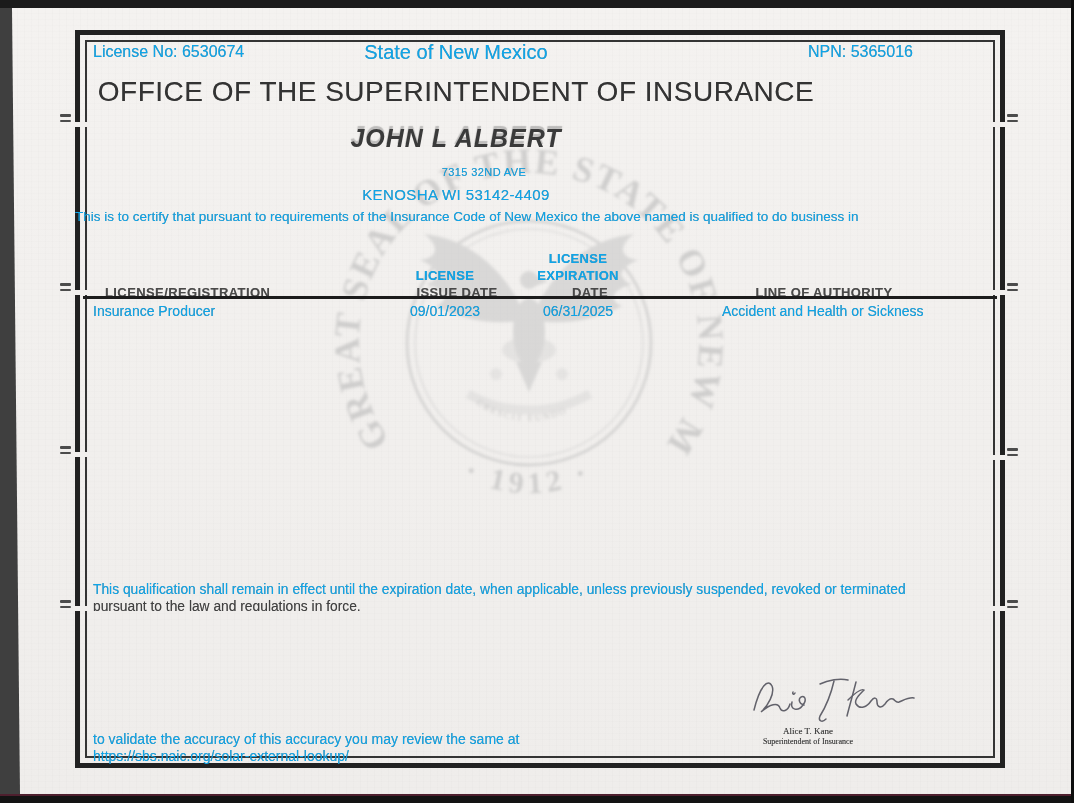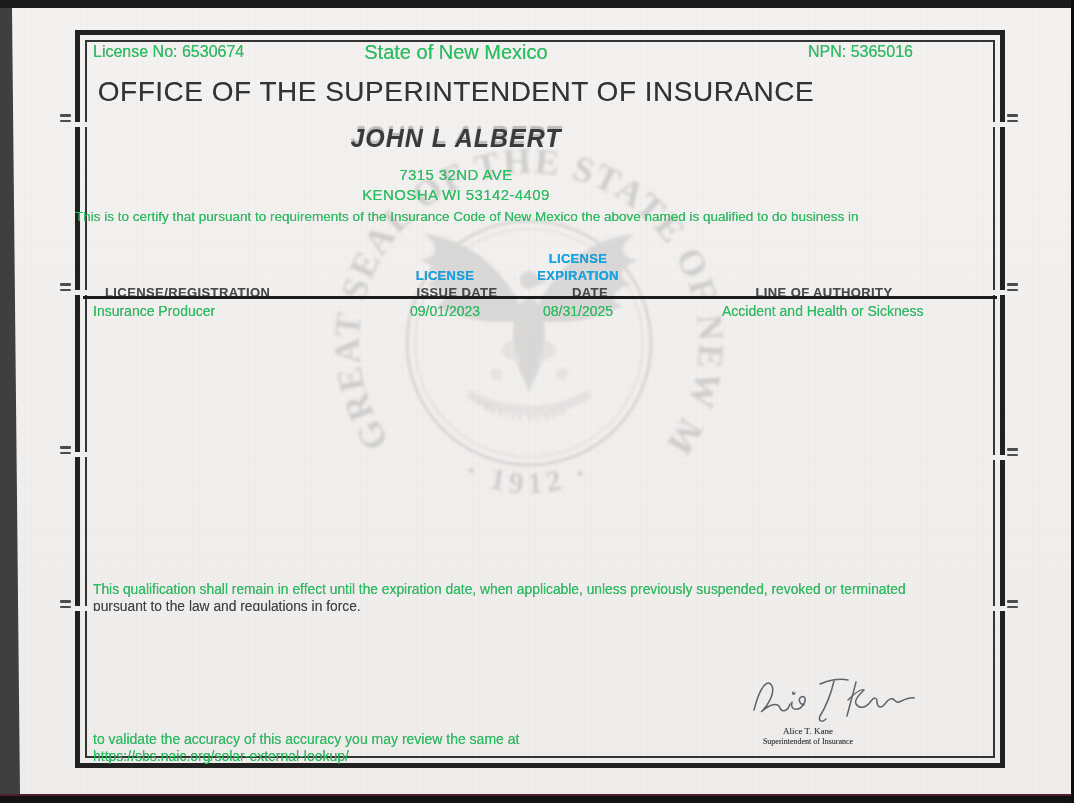--- a/index.html
+++ b/index.html
@@ -17,30 +17,30 @@
   .strip-top{position:absolute;left:0;top:0;width:1074px;height:8px;background:#1b1b1b;}
   .strip-bottom{position:absolute;left:0;top:794px;width:1074px;height:9px;
         background:#131313;border-top:2px solid #4e1f2e;box-sizing:border-box;}
   .strip-right{position:absolute;left:1071px;top:0;width:3px;height:803px;background:#0d0d0d;}
   
   .border-outer{position:absolute;left:75px;top:30px;width:930px;height:738px;
         border:5px solid #212121;box-sizing:border-box;}
   .border-inner{position:absolute;left:85px;top:40px;width:910px;height:718px;
         border:2px solid #343434;box-sizing:border-box;}
   
-  .txt{position:absolute;white-space:nowrap;color:#22c55e;
+  .txt{position:absolute;white-space:nowrap;color:#0ea5e9;
        text-shadow:0 0 0.6px rgba(60,60,60,0.55);}
   .center{left:75px;width:762px;text-align:center;}
   .lic-no{left:93px;top:43px;font-size:16px;}
   .npn{left:808px;top:43px;font-size:16px;}
   .state{top:41px;font-size:20px;}
   .office-title{top:76px;font-size:28px;letter-spacing:0.5px;color:#333;}
   .name{top:124px;font-size:25px;font-weight:700;font-style:italic;letter-spacing:1px;color:#3a3a3a;
         text-shadow:0 -3px 1px rgba(110,110,110,0.40);}
-  .addr1{top:166px;font-size:15px;letter-spacing:0.4px;}
+  .addr1{top:166px;font-size:11px;letter-spacing:0.4px;padding-left:28px;}
   .addr2{top:186px;font-size:15px;letter-spacing:0.4px;}
   .cert1{top:209px;font-size:13.5px;}
   .cert2{top:226px;font-size:13.5px;}
   
   .th{font-weight:700;font-size:13px;letter-spacing:0.3px;color:#0ea5e9;}
   .h-col2a{left:385px;top:268px;width:120px;text-align:center;}
   .h-col3a{left:513px;top:251px;width:130px;text-align:center;}
   .h-col3b{left:513px;top:268px;width:130px;text-align:center;}
   .clip-head{position:absolute;top:286px;height:10px;overflow:hidden;opacity:0.92;margin-left:12px;}
   .clip-head span{display:block;line-height:13px;font-size:13px;font-weight:700;
@@ -149,21 +149,21 @@
       <span>DATE</span>
     </div>
   <div class="clip-head h-col4">
       <span>LINE OF AUTHORITY</span>
     </div>
 
   <div class="thick-line"></div>
 
   <div class="txt cell c1">Insurance Producer</div>
   <div class="txt cell c2">09/01/2023</div>
-  <div class="txt cell c3">08/31/2025</div>
+  <div class="txt cell c3">06/31/2025</div>
   <div class="txt cell c4">Accident and Health or Sickness</div>
 
   <div class="txt qual1">This qualification shall remain in effect until the expiration date, when applicable, unless previously suspended, revoked or terminated</div>
   <div class="qual2-wrap">
       <span>pursuant to the law and regulations in force.</span>
     </div>
 
   <div class="txt val1">to validate the accuracy of this accuracy you may review the same at</div>
   <div class="txt val2">https://sbs.naic.org/solar-external-lookup/</div>
 

